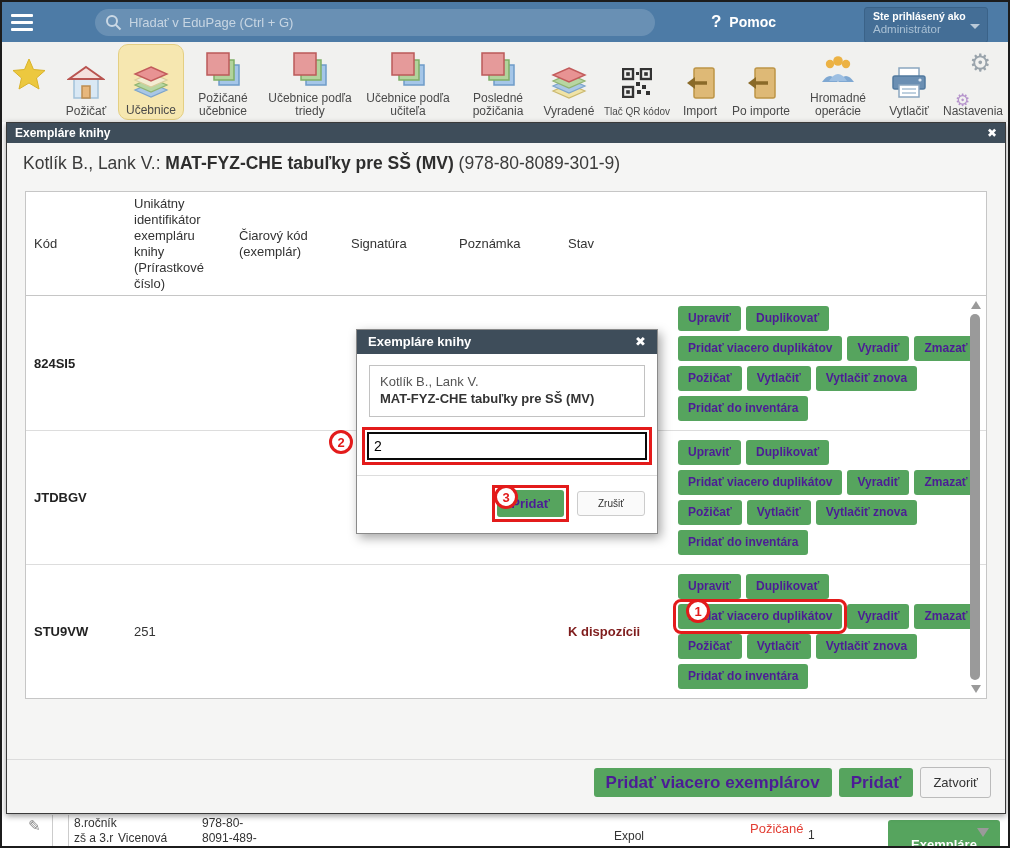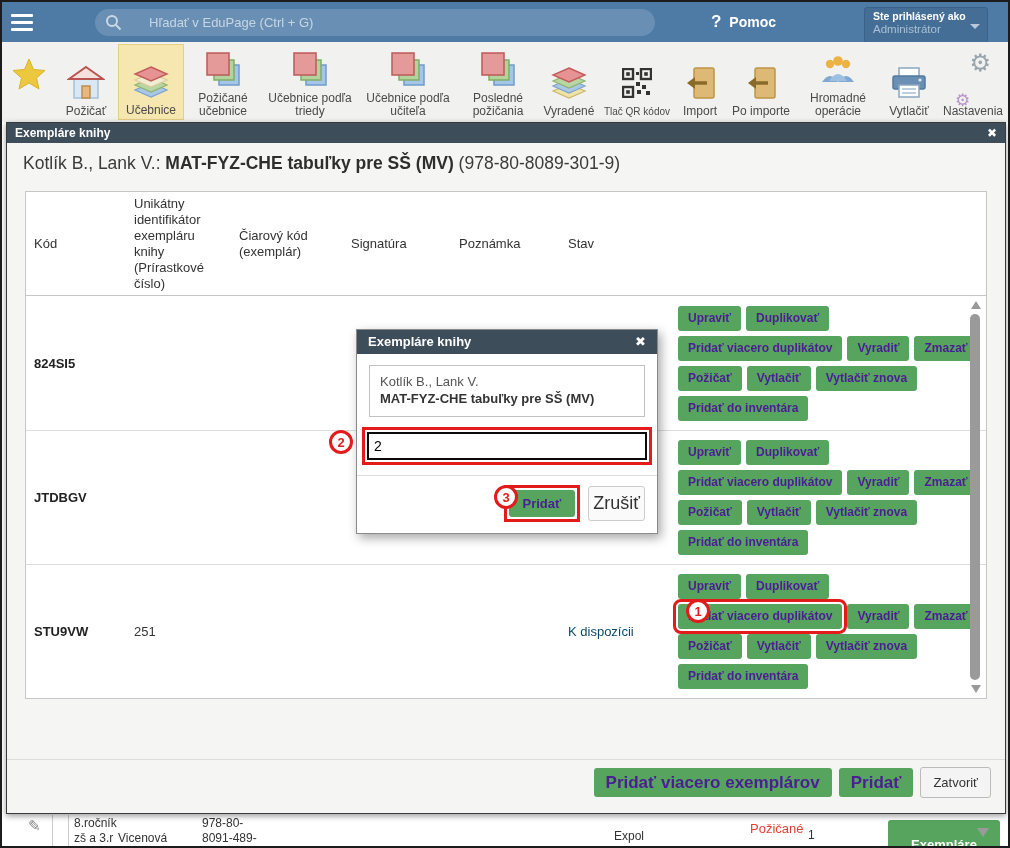--- a/index.html
+++ b/index.html
@@ -6,62 +6,62 @@
   body { background:#e8e8e8; font-family:"Liberation Sans", sans-serif; }
   .screen{ position:relative; width:1010px; height:848px; background:#fff;
            border:2px solid #1c1c1c; overflow:hidden; font-family:"Liberation Sans",sans-serif; }
   .glyph{ font-family:"DejaVu Sans", sans-serif; }
 
   
   .topbar{ position:absolute; left:0; top:0; right:0; height:40px; background:#4d7ba6; display:flex; align-items:center; }
   .hamburger{ width:40px; display:flex; flex-direction:column; gap:4px; align-items:center; cursor:pointer; }
   .hamburger div{ width:22px; height:3px; background:#fff; border-radius:1px; }
   .search-pill{ position:absolute; left:93px; top:7px; width:560px; height:27px; background:rgba(255,255,255,0.16);
-                border-radius:14px; display:flex; align-items:center; padding:0 10px;gap:20px; }
+                border-radius:14px; display:flex; align-items:center; padding:0 10px; }
   .search-pill input{ flex:1; background:transparent; border:none; outline:none; color:#eaf1f7; font-size:13px; margin-left:7px; }
   .search-pill input::placeholder{ color:rgba(255,255,255,0.62); }
   .help{ position:absolute; right:232px; top:0; height:40px; display:flex; align-items:center; gap:8px; color:#fff; font-weight:bold; font-size:14px; cursor:pointer; }
   .help .q{ font-size:17px; }
   .userbox{ position:absolute; right:20px; top:5px; width:124px; height:36px; background:#446e96; border:1px solid #3a6288;
             border-radius:3px; padding:2px 8px; cursor:pointer; }
   .userbox .l1{ color:#fff; font-size:10.5px; font-weight:bold; line-height:13px; }
   .userbox .l2{ color:#a9c0d4; font-size:11.5px; line-height:13px; }
   .userbox .tri{ position:absolute; right:7px; top:16px; width:0; height:0;
                  border-left:5px solid transparent; border-right:5px solid transparent; border-top:5px solid #b9c9d8; }
 
   
   .toolbar{ position:absolute; left:0; top:40px; right:0; height:80px; background:#f1f1ef; display:flex; }
   .tb-left{ width:58px; position:relative; }
   .star-wrap{ position:absolute; left:10px; top:16px; }
   .wand-wrap{ position:absolute; left:10px; top:86px; }
   .tb-items{ display:flex; align-items:flex-end; padding-bottom:2px; }
   .tb-item{ display:flex; flex-direction:column; align-items:center; justify-content:flex-end;
             height:76px; padding:3px 2px 2px; font-size:12px; color:#4a4a4a; text-align:center; line-height:13px; cursor:pointer; }
   .tb-item .ticon{ height:44px; display:flex; align-items:center; justify-content:center; }
-  .tb-item.selected{ background:#f6e7b0; border:1px solid #e4cf82; border-radius:0; }
+  .tb-item.selected{ background:#f6e7b0; border:1px solid #e4cf82; border-radius:10px; }
   .tb-item.small-label{ font-size:10px; }
 
   
   .modal{ position:absolute; left:4px; top:120px; width:1000px; height:692px; background:#f5f5f4;
           border:1px solid #3a3a3a; box-shadow:0 2px 6px rgba(0,0,0,.4); z-index:10; }
   .modal-titlebar{ height:20px; background:#3e4d5a; color:#fff; font-size:12px; font-weight:bold;
                    line-height:20px; padding:0 8px; display:flex; justify-content:space-between; }
   .modal-titlebar .x{ cursor:pointer; font-size:12px; }
   .modal-heading{ position:absolute; left:16px; top:30px; font-size:17.5px; color:#3b3b3b; }
   .modal-heading b{ color:#2e2e2e; }
 
   .xtable{ position:absolute; left:18px; top:68px; width:962px; height:508px; background:#fff; border:1px solid #c6c6c6; }
   .trow{ display:grid; grid-template-columns:100px 105px 112px 108px 109px 110px 1fr; }
   .thead{ height:104px; border-bottom:1px solid #c6c6c6; font-size:13px; color:#333; }
   .thead .cell{ display:flex; align-items:center; padding:4px 8px; line-height:16px; }
   .tbody-row{ height:134px; font-size:13px; color:#333; }
   .tbody-row + .tbody-row{ border-top:1px solid #ddd; }
   .tbody-row .cell{ display:flex; align-items:center; padding:0 8px; }
   .kod{ font-weight:bold; color:#222; }
-  .stav-ok{ color:#0c4a6e; font-weight:normal; }
+  .stav-ok{ color:#7f1d1d; font-weight:bold; }
 
   .btn-lines{ display:flex; flex-direction:column; justify-content:center; gap:5px; height:100%; padding:4px 0; }
   .btn-line{ display:flex; gap:5px; }
   .gbtn{ background:#56a45e; color:#4c1d95; border:none; border-radius:3px; font-size:12px; font-weight:bold;
          font-family:"Liberation Sans",sans-serif; padding:5px 10px; line-height:15px; white-space:nowrap; cursor:pointer; }
   .ann-ring-btn{ outline:3px solid #e31b1b; outline-offset:2px; }
 
   .vscroll{ position:absolute; right:2px; top:106px; bottom:2px; width:16px; }
   .vs-up{ position:absolute; top:3px; left:3px; width:0; height:0;
           border-left:5px solid transparent; border-right:5px solid transparent; border-bottom:8px solid #9a9a9a; cursor:pointer;}
@@ -84,22 +84,22 @@
   .dialog-body{ padding:11px 12px 0; }
   .book-box{ border:1px solid #c2c2c2; padding:7px 10px 9px; font-size:13px; line-height:17px; }
   .book-box .author{ color:#555; }
   .book-box .btitle{ color:#333; font-weight:bold; }
   .input-ring{ border:3px solid #e31b1b; margin:10px -7px 0; padding:2px; }
   .count-input{ display:block; width:100%; height:28px; border:2px solid #0a0a0a; font-size:14px; padding:2px 5px;
                 font-family:"Liberation Sans",sans-serif; outline:none; }
   .dialog-footer{ margin-top:10px; border-top:1px solid #ddd; padding:9px 12px 11px;
                   display:flex; justify-content:flex-end; align-items:center; gap:8px; }
   .pridat-ring{ border:3px solid #e31b1b; padding:2px; }
-  .whitebtn{ background:#fafafa; color:#333; border:1px solid #ccc; border-radius:3px; font-size:18px;
-             font-family:"Liberation Sans",sans-serif; padding:6px 4px; cursor:pointer; }
+  .whitebtn{ background:#fafafa; color:#333; border:1px solid #ccc; border-radius:3px; font-size:10px;
+             font-family:"Liberation Sans",sans-serif; padding:6px 20px; cursor:pointer; }
 
   
   .acircle{ position:absolute; width:24px; height:24px; border:3px solid #e31b1b; border-radius:50%; background:#fff;
             color:#e31b1b; font-weight:bold; font-size:13px; display:flex; align-items:center; justify-content:center; z-index:30; }
 
   
   .bgrow{ position:absolute; left:0; right:0; top:813px; height:33px; background:#fff; font-size:12px; color:#333; z-index:5; }
   .bgrow .vline{ position:absolute; top:0; bottom:0; border-left:1px solid #ccc; }
   .bgrow .txt{ position:absolute; white-space:nowrap; }
   .bgrow .red{ color:#e23d33; font-size:13px; }

